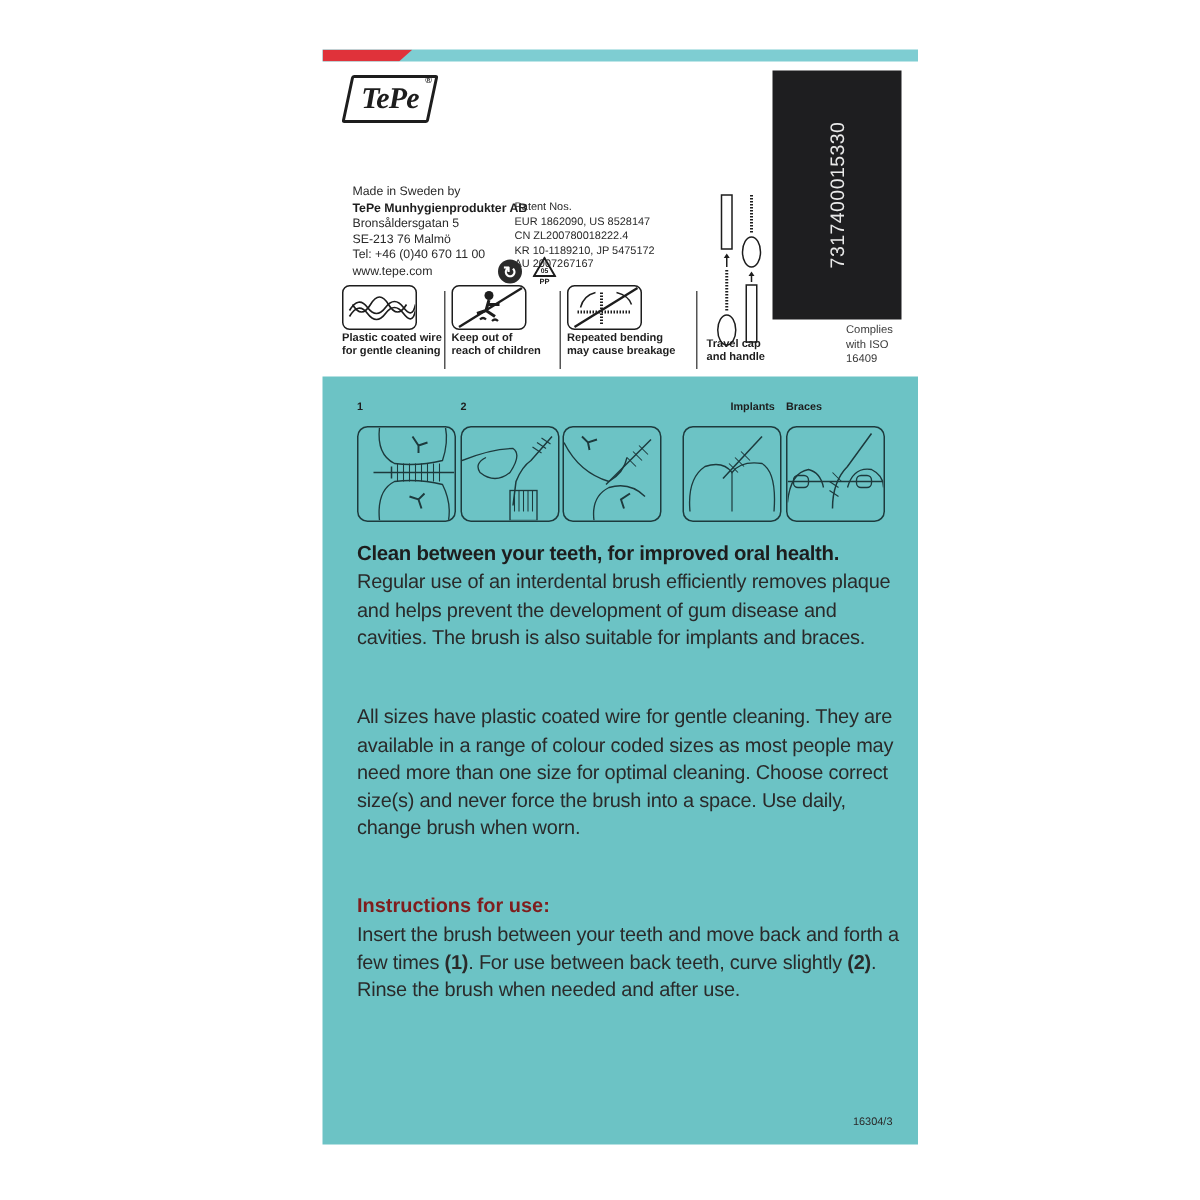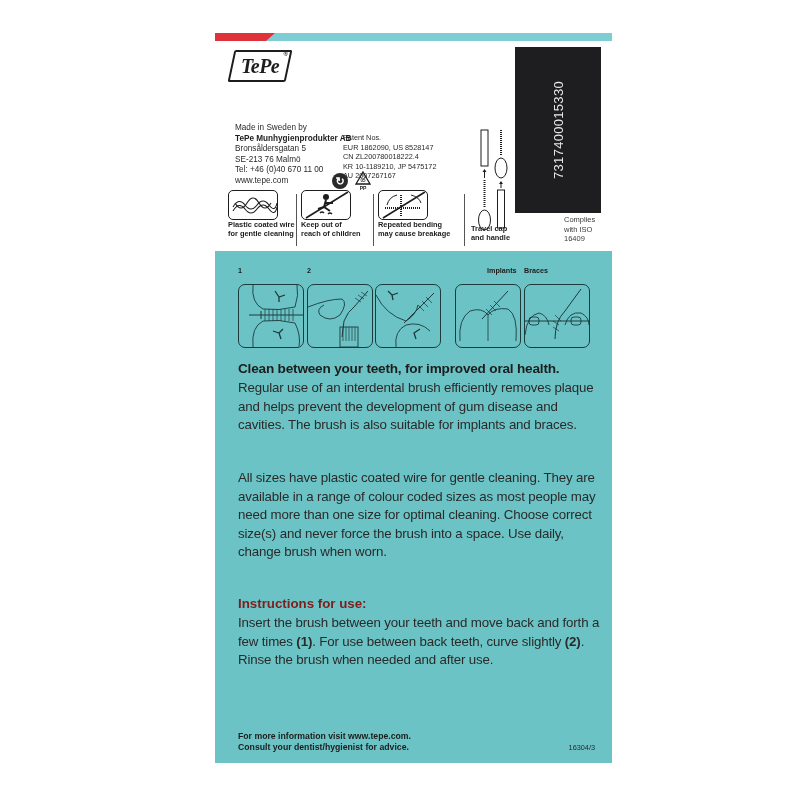--- a/index.html
+++ b/index.html
@@ -247,19 +247,15 @@
 
     <div class="headline">Clean between your teeth, for improved oral health.</div>
     <div class="para" style="top:128px;">Regular use of an interdental brush efficiently removes plaque and helps prevent the development of gum disease and cavities. The brush is also suitable for implants and braces.</div>
     <div class="para" style="top:218px;">All sizes have plastic coated wire for gentle cleaning. They are available in a range of colour coded sizes as most people may need more than one size for optimal cleaning. Choose correct size(s) and never force the brush into a space. Use daily, change brush when worn.</div>
 
     <div class="subhead">Instructions for use:</div>
     <div class="para" style="top:363px;">
       <span>Insert the brush between your teeth and move back and forth a few times </span><b>(1)</b><span>. For use between back teeth, curve slightly </span><b>(2)</b><span>. Rinse the brush when needed and after use.</span>
     </div>
 
-    <div class="footer">
-      <div>For more information visit www.tepe.com.</div>
-      <div>Consult your dentist/hygienist for advice.</div>
-    </div>
     <div class="code">16304/3</div>
   </div>
 </div>
 
 </body></html>

